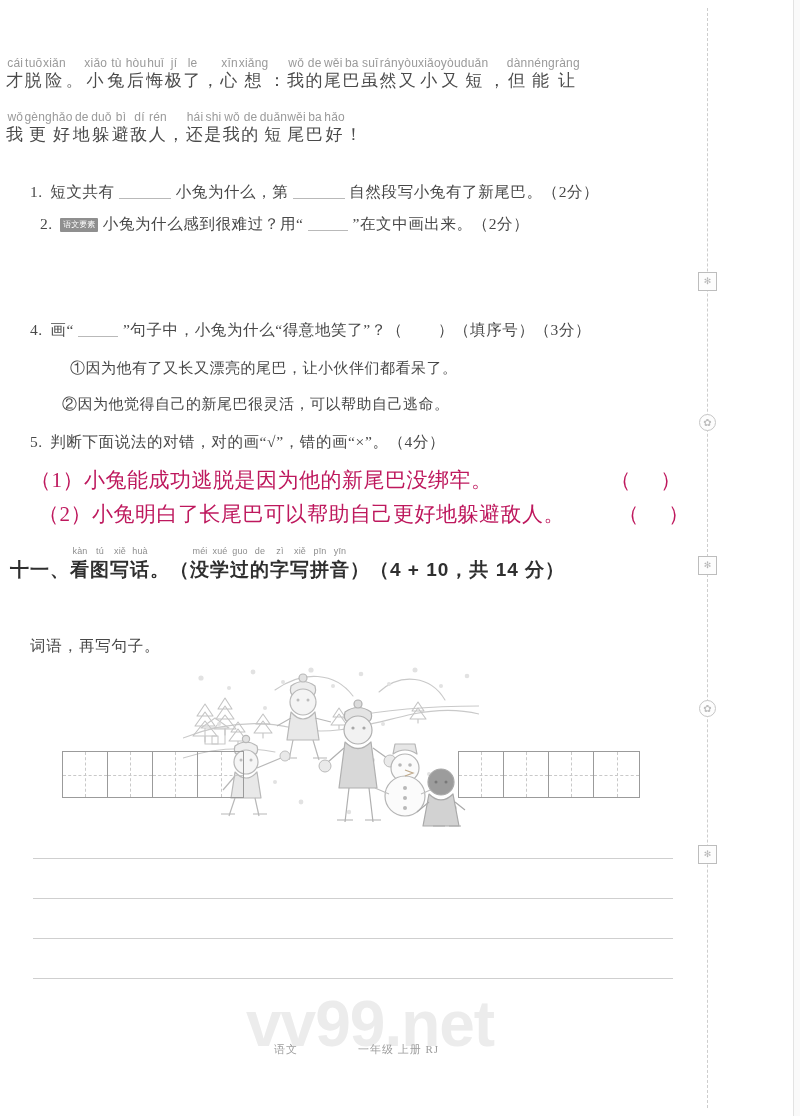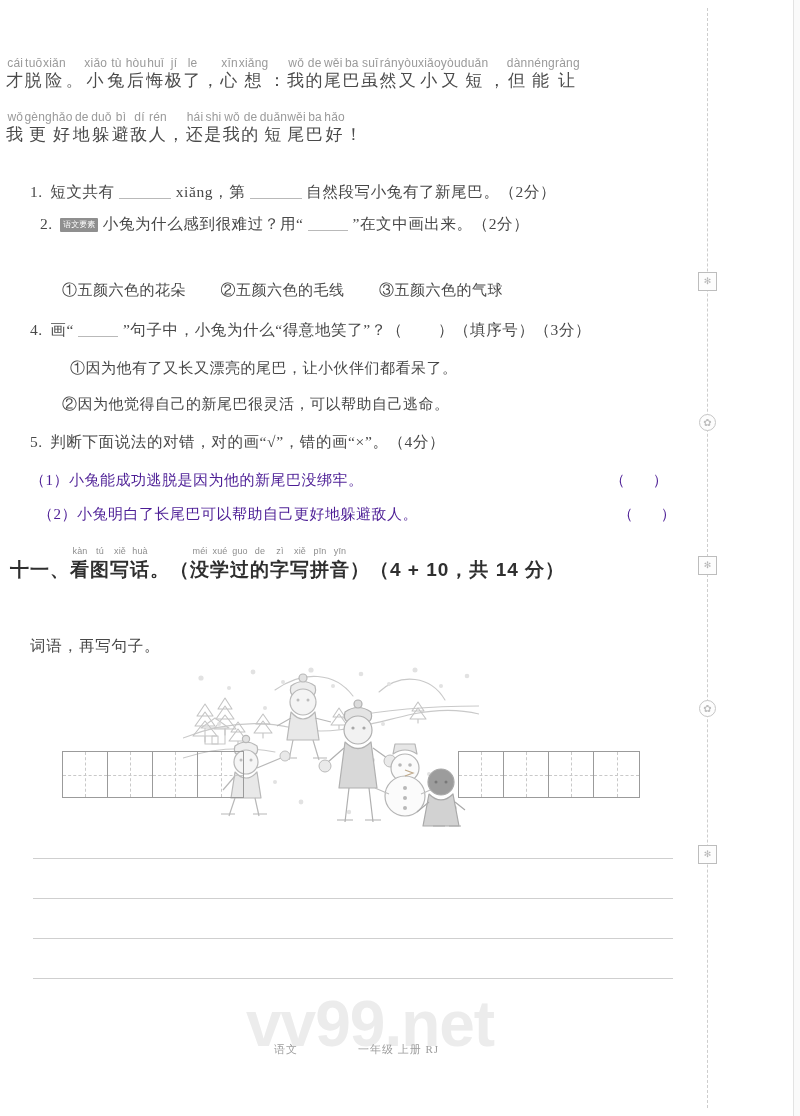--- a/index.html
+++ b/index.html
@@ -113,23 +113,23 @@
     position: absolute;
     font-size: 15px;
     line-height: 20px;
     color: #484848;
     letter-spacing: .5px;
     white-space: nowrap;
   }
   .opt .sp { display: inline-block; width: 26px; }
   .tf {
     position: absolute;
-    font-size: 15px;
+    font-size: 21px;
     line-height: 20px;
-    color: #4c1d95;
+    color: #be185d;
     letter-spacing: .5px;
     white-space: nowrap;
   }
   .tf .brk {
     position: absolute;
     left: 580px;
     top: 0;
     letter-spacing: 12px;
   }
 
@@ -295,41 +295,34 @@
       <span class="ruby-line" id="pline0"><span class="ruby"><span class="py">cái</span><span class="hz">才</span></span><span class="ruby"><span class="py">tuō</span><span class="hz">脱</span></span><span class="ruby"><span class="py">xiǎn</span><span class="hz">险</span></span><span class="ruby"><span class="py">&nbsp;</span><span class="hz">。</span></span><span class="ruby"><span class="py">xiǎo</span><span class="hz">小</span></span><span class="ruby"><span class="py">tù</span><span class="hz">兔</span></span><span class="ruby"><span class="py">hòu</span><span class="hz">后</span></span><span class="ruby"><span class="py">huǐ</span><span class="hz">悔</span></span><span class="ruby"><span class="py">jí</span><span class="hz">极</span></span><span class="ruby"><span class="py">le</span><span class="hz">了</span></span><span class="ruby"><span class="py">&nbsp;</span><span class="hz">，</span></span><span class="ruby"><span class="py">xīn</span><span class="hz">心</span></span><span class="ruby"><span class="py">xiǎng</span><span class="hz">想</span></span><span class="ruby"><span class="py">&nbsp;</span><span class="hz">：</span></span><span class="ruby"><span class="py">wǒ</span><span class="hz">我</span></span><span class="ruby"><span class="py">de</span><span class="hz">的</span></span><span class="ruby"><span class="py">wěi</span><span class="hz">尾</span></span><span class="ruby"><span class="py">ba</span><span class="hz">巴</span></span><span class="ruby"><span class="py">suī</span><span class="hz">虽</span></span><span class="ruby"><span class="py">rán</span><span class="hz">然</span></span><span class="ruby"><span class="py">yòu</span><span class="hz">又</span></span><span class="ruby"><span class="py">xiǎo</span><span class="hz">小</span></span><span class="ruby"><span class="py">yòu</span><span class="hz">又</span></span><span class="ruby"><span class="py">duǎn</span><span class="hz">短</span></span><span class="ruby"><span class="py">&nbsp;</span><span class="hz">，</span></span><span class="ruby"><span class="py">dàn</span><span class="hz">但</span></span><span class="ruby"><span class="py">néng</span><span class="hz">能</span></span><span class="ruby"><span class="py">ràng</span><span class="hz">让</span></span></span>
     </div>
     <div class="pinyin-block" style="top:112px;">
       <span class="ruby-line" id="pline1"><span class="ruby"><span class="py">wǒ</span><span class="hz">我</span></span><span class="ruby"><span class="py">gèng</span><span class="hz">更</span></span><span class="ruby"><span class="py">hǎo</span><span class="hz">好</span></span><span class="ruby"><span class="py">de</span><span class="hz">地</span></span><span class="ruby"><span class="py">duǒ</span><span class="hz">躲</span></span><span class="ruby"><span class="py">bì</span><span class="hz">避</span></span><span class="ruby"><span class="py">dí</span><span class="hz">敌</span></span><span class="ruby"><span class="py">rén</span><span class="hz">人</span></span><span class="ruby"><span class="py">&nbsp;</span><span class="hz">，</span></span><span class="ruby"><span class="py">hái</span><span class="hz">还</span></span><span class="ruby"><span class="py">shi</span><span class="hz">是</span></span><span class="ruby"><span class="py">wǒ</span><span class="hz">我</span></span><span class="ruby"><span class="py">de</span><span class="hz">的</span></span><span class="ruby"><span class="py">duǎn</span><span class="hz">短</span></span><span class="ruby"><span class="py">wěi</span><span class="hz">尾</span></span><span class="ruby"><span class="py">ba</span><span class="hz">巴</span></span><span class="ruby"><span class="py">hǎo</span><span class="hz">好</span></span><span class="ruby"><span class="py">&nbsp;</span><span class="hz">！</span></span></span>
     </div>
 
     <div class="q" style="left:30px; top:182px;">
       <span class="num">1.</span>
       <span>短文共有</span>
       <span class="blank-u"></span>
-      <span>xiǎng，第</span>
+      <span>小兔为什么，第</span>
       <span class="blank-u"></span>
       <span>自然段写小兔有了新尾巴。（2分）</span>
     </div>
 
     <div class="q" style="left:30px; top:214px;margin-left:10px;">
       <span class="num">2.</span>
       <span class="badge">语文要素</span>
       <span>小兔为什么感到很难过？用“</span>
       <span class="blank-u short"></span>
       <span>”在文中画出来。（2分）</span>
     </div>
 
 
-    <div class="opt" style="left:62px; top:280px;">
-      <span>①五颜六色的花朵</span>
-      <span class="sp"></span>
-      <span>②五颜六色的毛线</span>
-      <span class="sp"></span>
-      <span>③五颜六色的气球</span>
-    </div>
 
     <div class="q" style="left:30px; top:320px;">
       <span class="num">4.</span>
       <span>画“</span>
       <span class="blank-u short"></span>
       <span>”句子中，小兔为什么“得意地笑了”？（</span>
       <span class="paren-gap"></span>
       <span>）（填序号）（3分）</span>
     </div>
 

